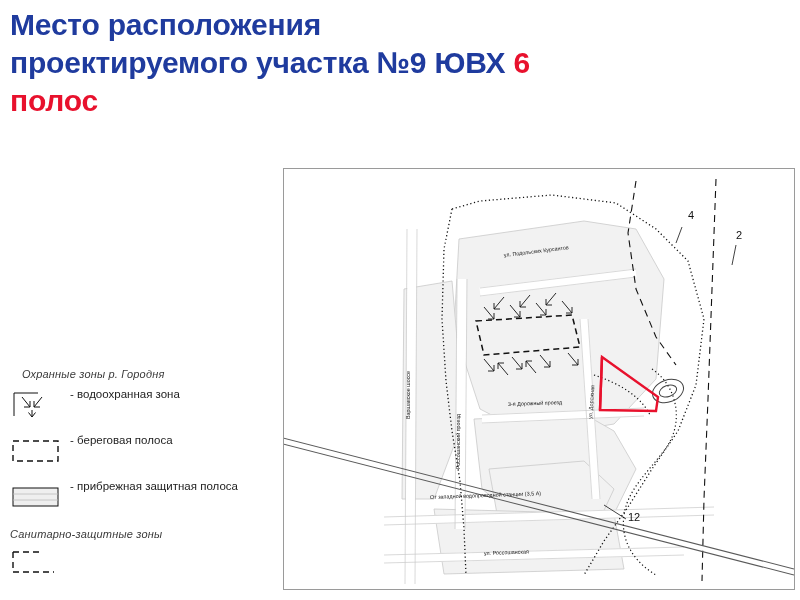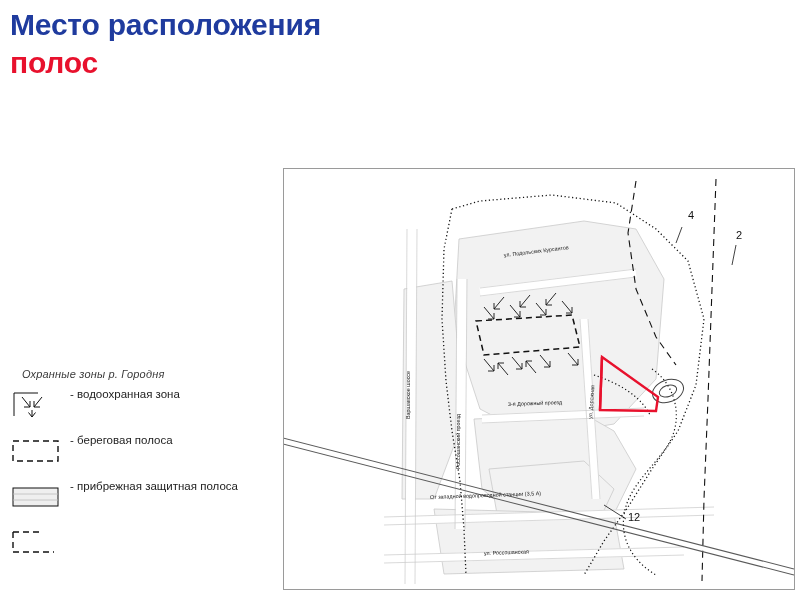--- a/index.html
+++ b/index.html
@@ -95,20 +95,21 @@
     font-family: "Liberation Sans", sans-serif;
     font-size: 11px;
     fill: #111;
   }
 </style>
 </head>
 <body>
 
 <div id="slide-title">
   <div>Место расположения</div>
+  <div><span>проектируемого участка №9 ЮВХ </span><span class="accent">6</span></div>
   <div class="accent">полос</div>
 </div>
 
 <div id="legend">
 
   <div class="legend-heading">Охранные зоны р. Городня</div>
 
   <div class="legend-row">
     <div class="legend-swatch sw-arrows">
       <svg width="56" height="34" viewBox="0 0 56 34">
@@ -143,20 +144,21 @@
     <div class="legend-swatch sw-band">
       <svg width="56" height="34" viewBox="0 0 56 34">
         <rect x="5" y="8" width="45" height="18" fill="#efefef" stroke="#111" stroke-width="1"></rect>
         <path d="M5 14 L50 14" stroke="#bdbdbd" stroke-width="0.8"></path>
         <path d="M5 20 L50 20" stroke="#bdbdbd" stroke-width="0.8"></path>
       </svg>
     </div>
     <div class="legend-label">- прибрежная защитная полоса</div>
   </div>
 
+  <div class="legend-heading2">Санитарно-защитные зоны</div>
 
   <div class="legend-row">
     <div class="legend-swatch sw-sanit">
       <svg width="56" height="34" viewBox="0 0 56 34">
         <path d="M5 6 L5 26 L46 26" fill="none" stroke="#111" stroke-width="1.4" stroke-dasharray="6 4"></path>
         <path d="M5 6 L34 6" fill="none" stroke="#111" stroke-width="1.4" stroke-dasharray="6 4"></path>
       </svg>
     </div>
     <div class="legend-label"></div>
   </div>

